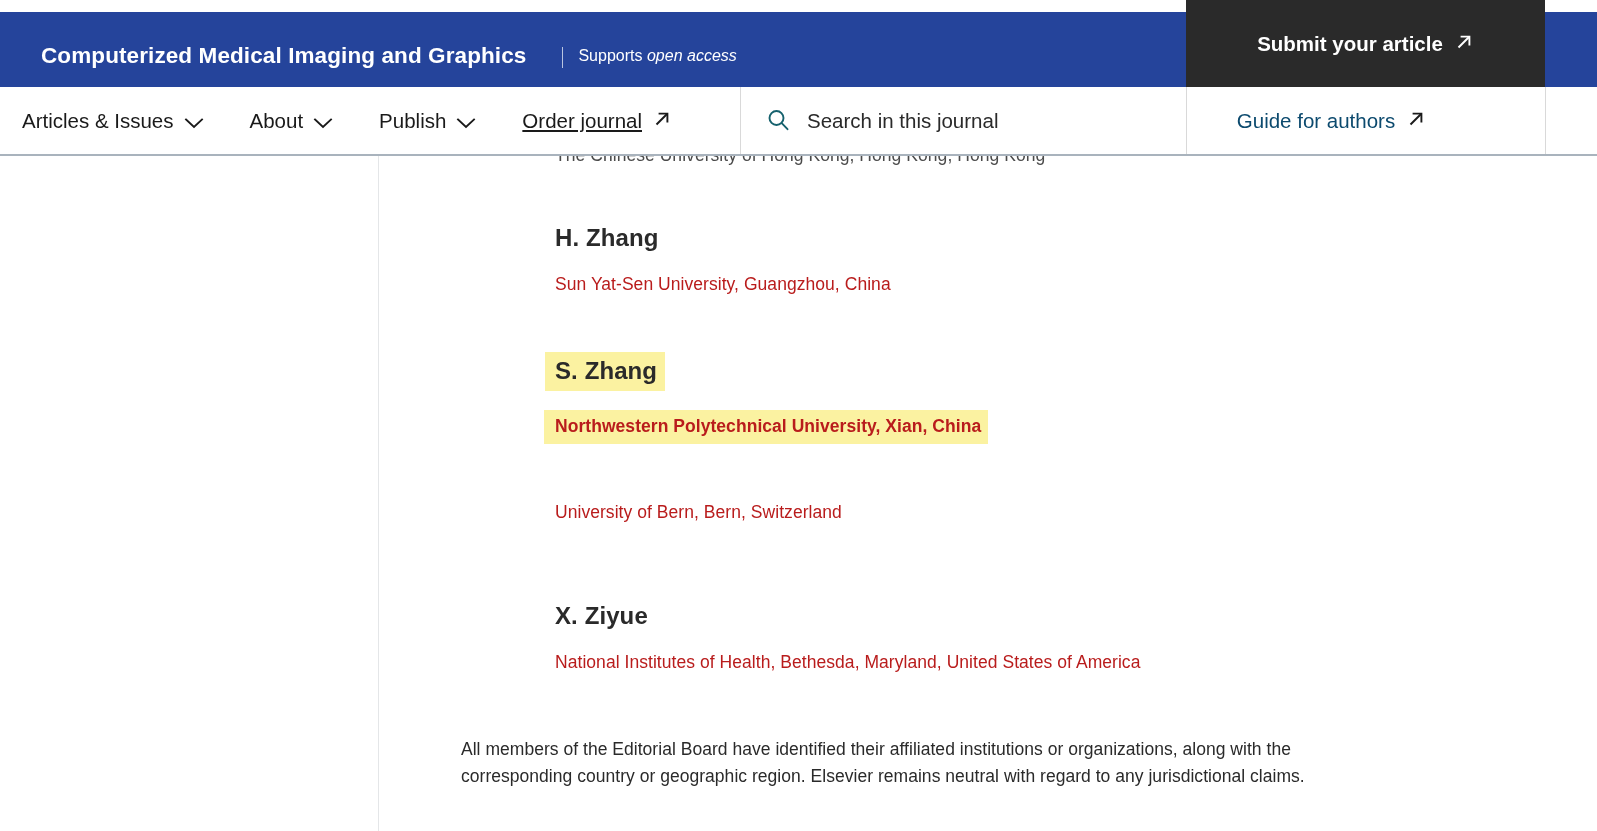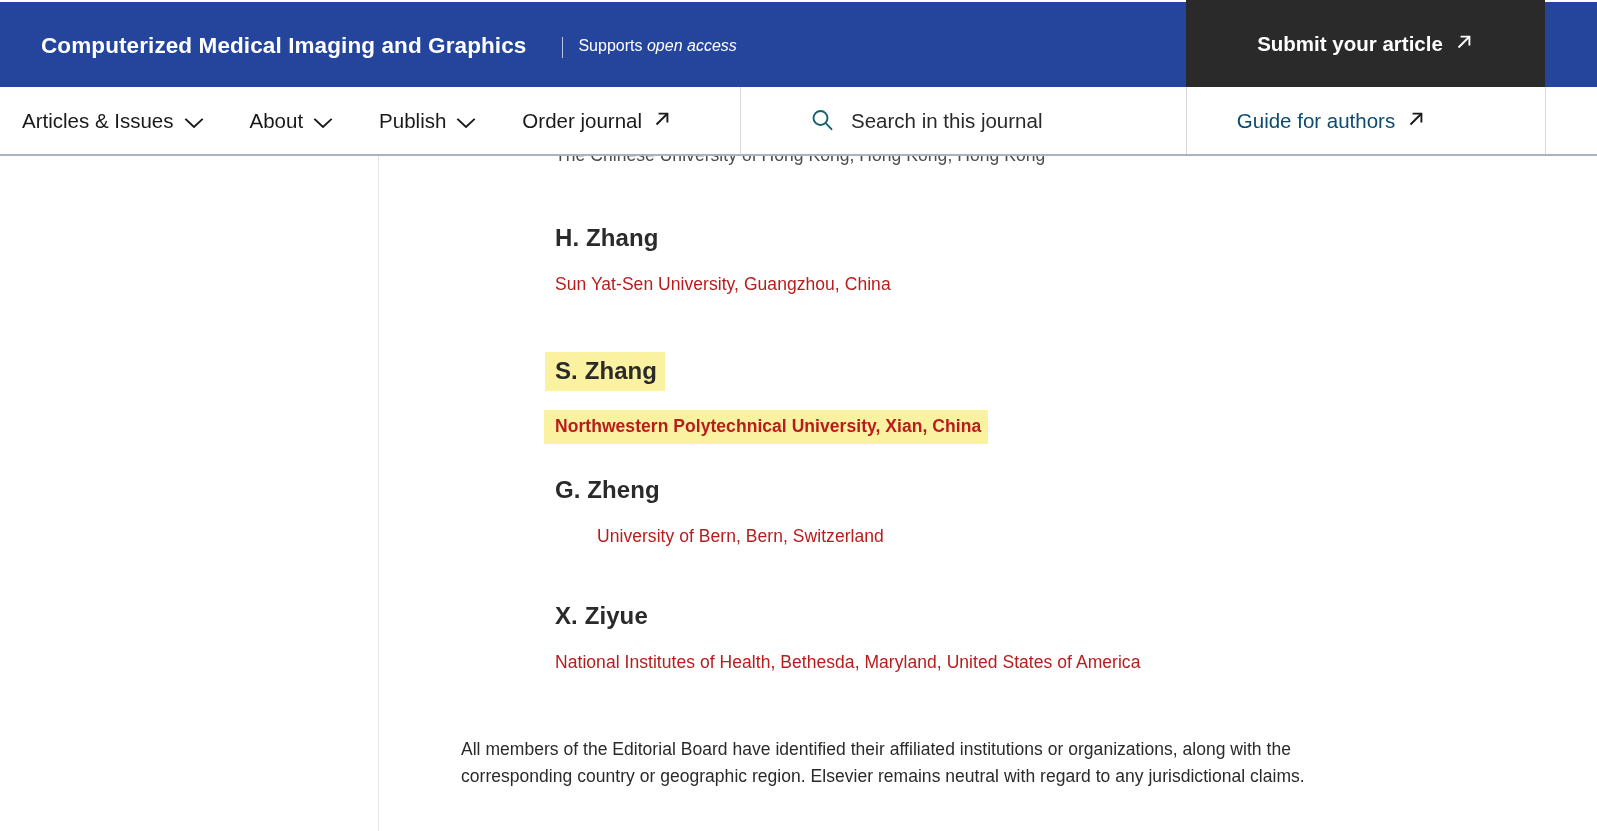--- a/index.html
+++ b/index.html
@@ -18,21 +18,21 @@
   .page {
     position: relative;
     width: 1597px;
     height: 831px;
     overflow: hidden;
   }
 
   
   .journal-bar {
     position: absolute;
-    top: 2px;
+    top: 12px;
     left: 0;
     width: 1597px;
     height: 87px;
     background: #25449B;
     box-sizing: border-box;
   }
   .journal-bar-inner {
     position: absolute;
     left: 41px;
     top: 0;
@@ -112,21 +112,21 @@
     display: flex;
     align-items: center;
     font-size: 20.5px;
     color: #1a1a1a;
     white-space: nowrap;
     cursor: pointer;
     margin-right: 46px;
     height: 67px;
     justify-content: space-between;
   }
-  .nav-item:last-child { margin-right: 0; }
+  .nav-item:last-child { margin-right: 0; text-decoration: underline; }
   .chev {
     margin-left: 10px;
     display: inline-block;
     position: relative;
     top: 2px;
   }
   .nav-item .arrow-ne {
     margin-left: 10px;
     display: inline-block;
     position: relative;
@@ -146,21 +146,20 @@
 
   .search-area {
     position: absolute;
     left: 740px;
     top: 0;
     width: 446px;
     height: 67px;
     display: flex;
     align-items: center;
     cursor: text;
-    padding-left: 44px;
   }
   .search-icon {
     margin-left: 26px;
     margin-right: 16px;
     display: block;
     flex: 0 0 auto;
     line-height: 0;
   }
   .search-input {
     border: none;
@@ -389,22 +388,21 @@
       <div class="board-entry" style="top:196px;">
         <div>
           <span class="hl person-name">S. Zhang</span>
         </div>
         <div style="margin-top:19px;">
           <span class="hl-affil person-affil">Northwestern Polytechnical University, Xian, China</span>
         </div>
       </div>
 
       <div class="board-entry" style="top:322px;">
-        <div class="person-name">G. Zheng</div>
-        <div class="person-affil" style="margin-top:26px;margin-left:42px;">University of Bern, Bern, Switzerland</div>
+        <div class="person-affil" style="margin-top:26px;">University of Bern, Bern, Switzerland</div>
       </div>
 
       <div class="board-entry" style="top:448px;">
         <div class="person-name">X. Ziyue</div>
         <div class="person-affil" style="margin-top:26px;">National Institutes of Health, Bethesda, Maryland, United States of America</div>
       </div>
 
     </div>
 
     <div class="disclaimer">All members of the Editorial Board have identified their affiliated institutions or organizations, along with the corresponding country or geographic region. Elsevier remains neutral with regard to any jurisdictional claims.</div>

